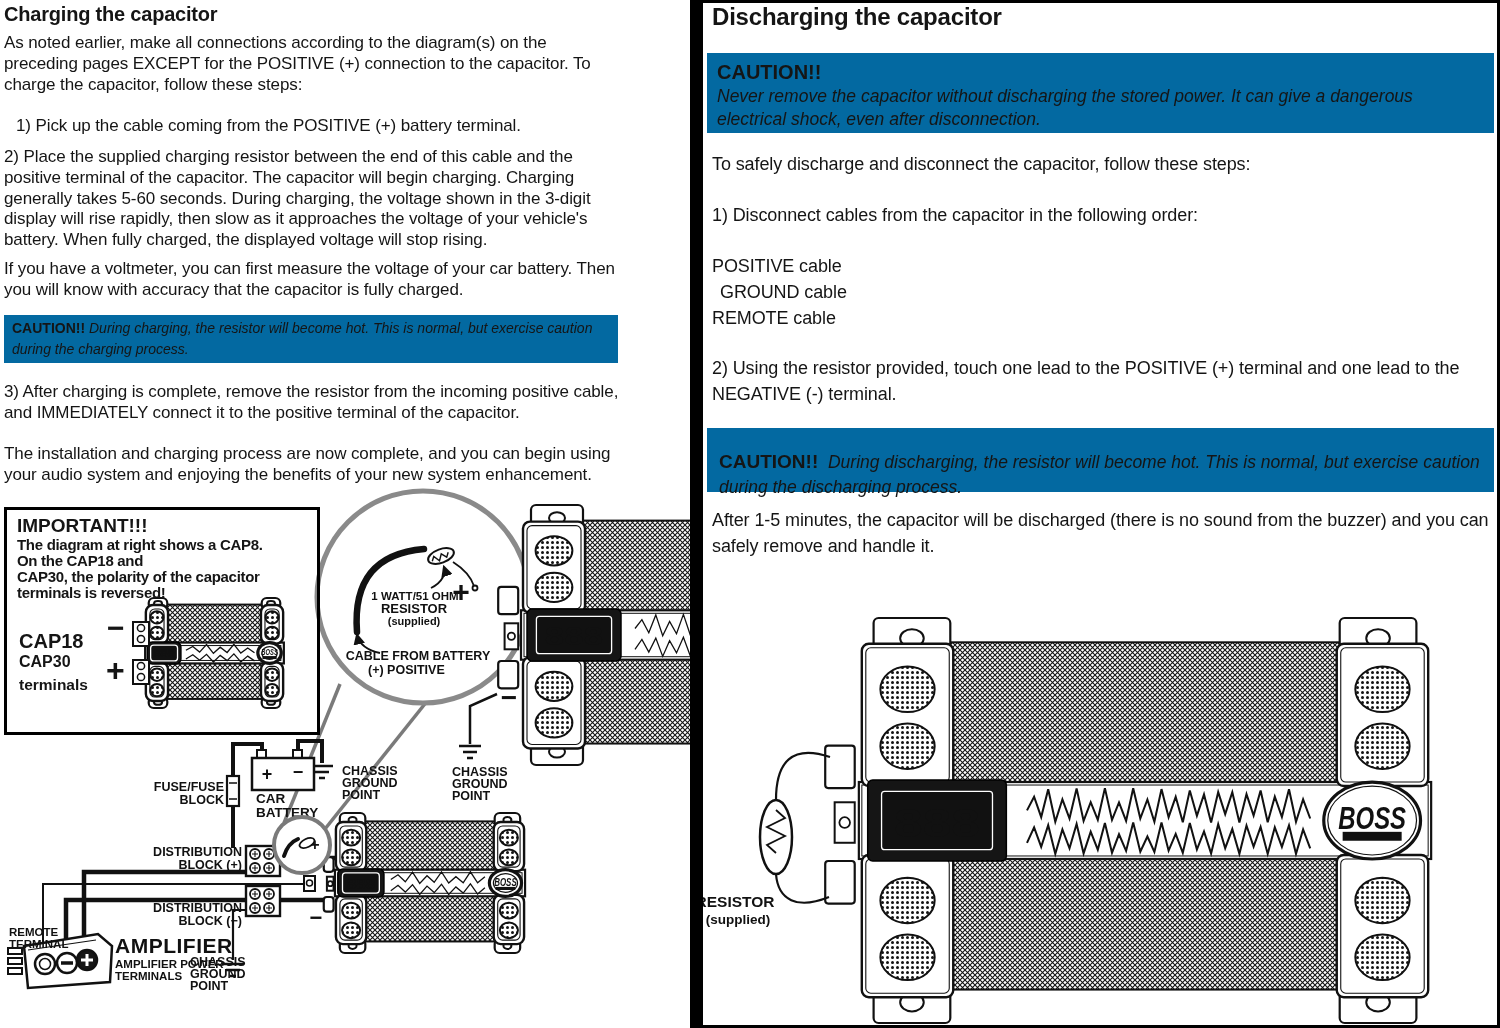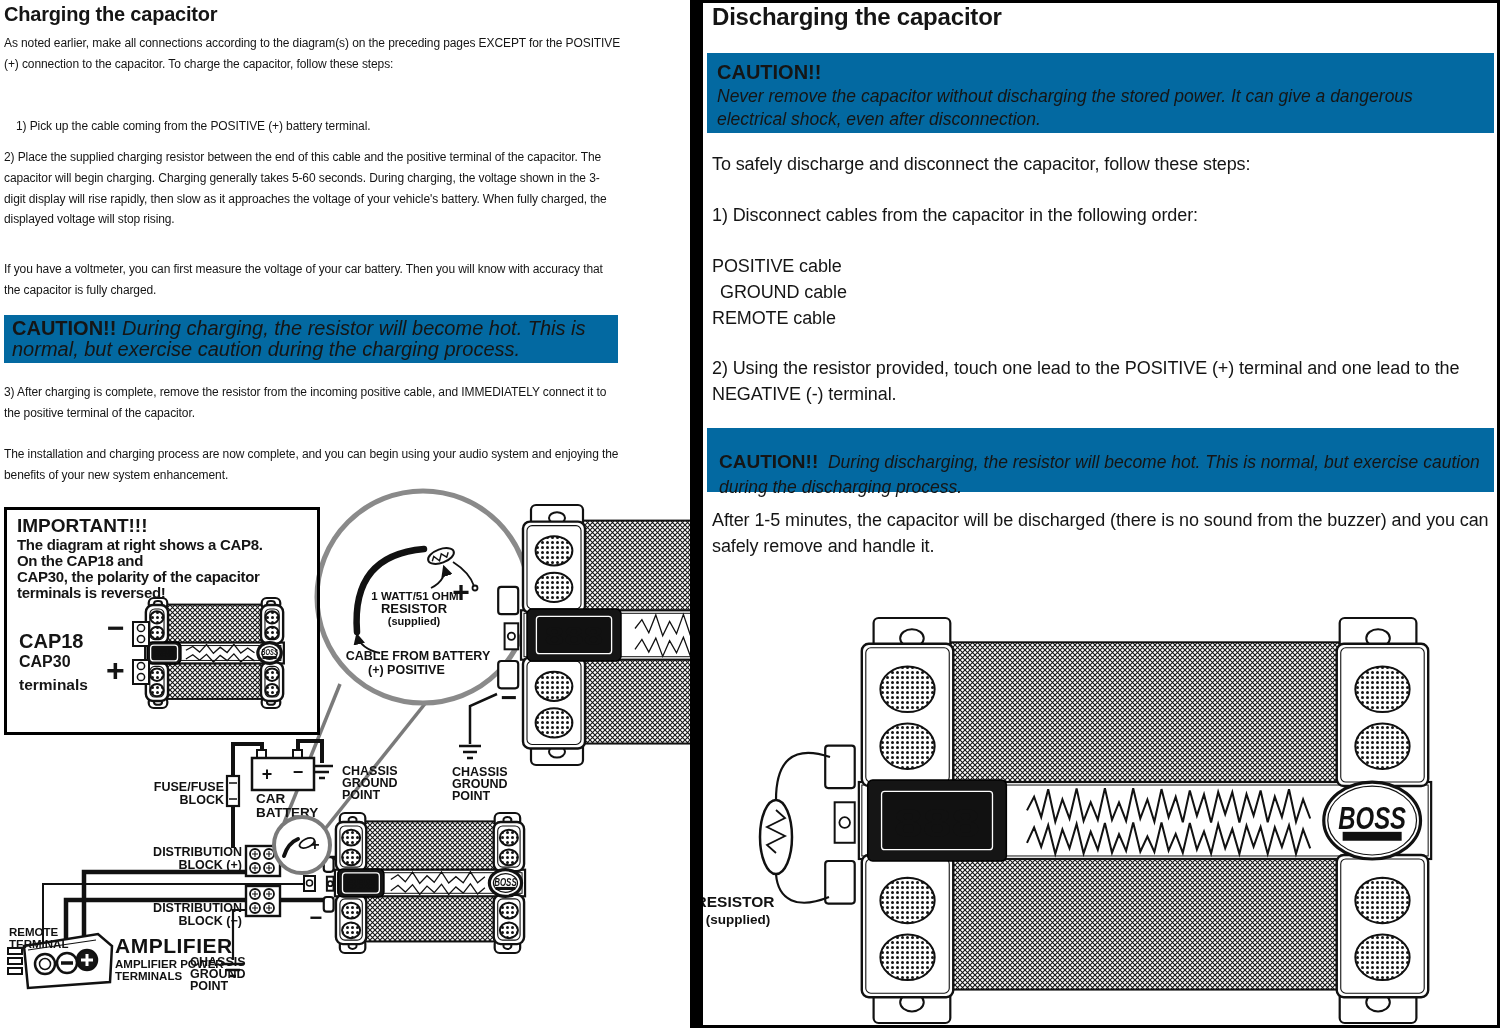--- a/index.html
+++ b/index.html
@@ -1,19 +1,19 @@
 <!DOCTYPE html>
 <html><head>
 <meta charset="utf-8">
 <style>
   html,body{margin:0;padding:0;background:#fff;}
   .page{position:relative;width:1500px;height:1028px;background:#fff;overflow:hidden;
         font-family:"Liberation Sans",sans-serif;color:#151515;}
   .abs{position:absolute;}
-  .body-l{font-size:12px;line-height:20.8px;letter-spacing:-0.1px;}
+  .body-l{font-size:17px;line-height:20.8px;letter-spacing:-0.1px;}
   .body-r{font-size:18px;line-height:26px;letter-spacing:-0.1px;}
   .h1-l{font-size:20px;font-weight:bold;letter-spacing:-0.2px;}
   .h1-r{font-size:24px;font-weight:bold;letter-spacing:-0.2px;}
   .caution{background:#0369a1;}
   .cl{font-weight:bold;font-style:normal;}
   .ct{font-style:italic;}
   .imp-box{border:3px solid #000;}
   .imp-line{font-size:15px;font-weight:bold;line-height:16px;letter-spacing:-0.3px;white-space:nowrap;}
   .divider{background:#000;}
   svg{position:absolute;}
@@ -362,21 +362,21 @@
       <text x="738" y="924" font-size="13.5" font-weight="bold" text-anchor="middle">(supplied)</text>
     </g>
   </svg>
 
   <div class="abs h1-l" style="left:4px;top:3px;">Charging the capacitor</div>
   <div class="abs body-l" style="left:4px;top:33px;width:618px;">As noted earlier, make all connections according to the diagram(s) on the preceding pages EXCEPT for the POSITIVE (+) connection to the capacitor. To charge the capacitor, follow these steps:</div>
   <div class="abs body-l" style="left:16px;top:116px;width:618px;">1) Pick up the cable coming from the POSITIVE (+) battery terminal.</div>
   <div class="abs body-l" style="left:4px;top:147px;width:605px;">2) Place the supplied charging resistor between the end of this cable and the positive terminal of the capacitor. The capacitor will begin charging. Charging generally takes 5-60 seconds. During charging, the voltage shown in the 3-digit display will rise rapidly, then slow as it approaches the voltage of your vehicle's battery. When fully charged, the displayed voltage will stop rising.</div>
   <div class="abs body-l" style="left:4px;top:259px;width:618px;">If you have a voltmeter, you can first measure the voltage of your car battery. Then you will know with accuracy that the capacitor is fully charged.</div>
 
-  <div class="abs caution" style="left:4px;top:315px;width:614px;height:48px;padding:3px 8px;box-sizing:border-box;font-size:20px;line-height:21px;">
+  <div class="abs caution" style="left:4px;top:315px;width:614px;height:48px;padding:3px 8px;box-sizing:border-box;font-size:14px;line-height:21px;">
     <span class="cl">CAUTION!!</span>
     <span class="ct">During charging, the resistor will become hot. This is normal, but exercise caution during the charging process.</span>
   </div>
 
   <div class="abs body-l" style="left:4px;top:382px;width:618px;">3) After charging is complete, remove the resistor from the incoming positive cable, and IMMEDIATELY connect it to the positive terminal of the capacitor.</div>
   <div class="abs body-l" style="left:4px;top:444px;width:618px;">The installation and charging process are now complete, and you can begin using your audio system and enjoying the benefits of your new system enhancement.</div>
 
   <div class="abs imp-box" style="left:4px;top:507px;width:310px;height:222px;">
     <div class="abs" style="left:10px;top:5px;font-size:19px;font-weight:bold;">IMPORTANT!!!</div>
     <div class="abs imp-line" style="left:10px;top:27px;">The diagram at right shows a CAP8.</div>

